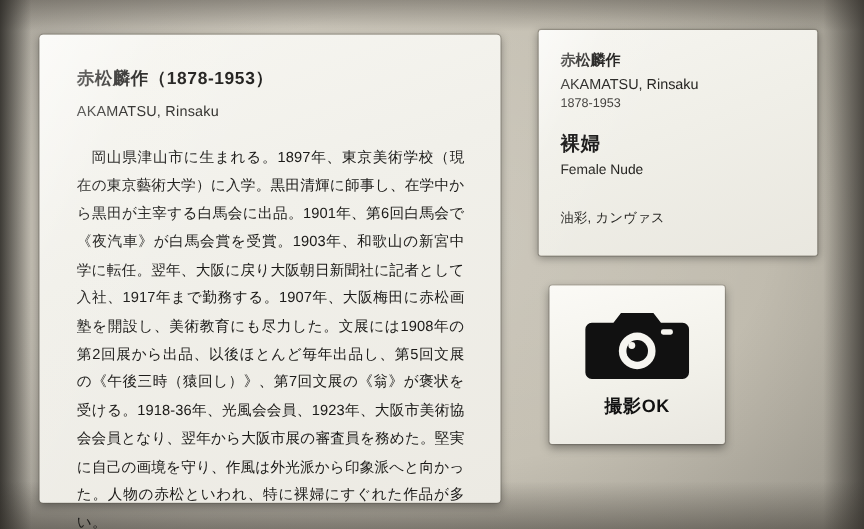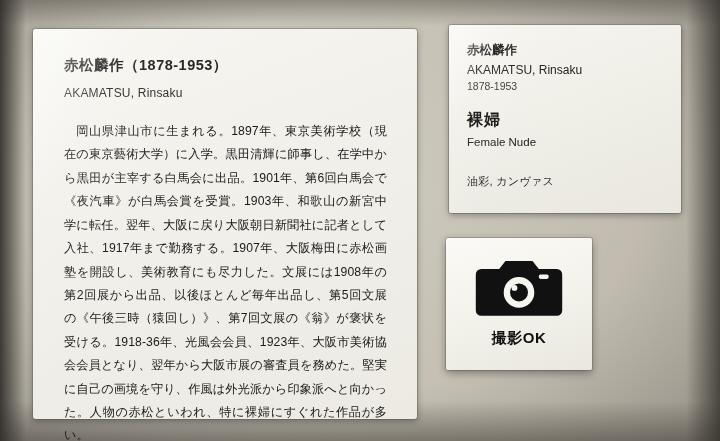--- a/index.html
+++ b/index.html
@@ -151,21 +151,21 @@
   .w-medium {
     font-size: 11px;
     color: #2b2a27;
     margin: 0;
     letter-spacing: 0.3px;
   }
 
   
   #photo-sign {
     position: absolute;
-    left: 446px;
+    left: 458px;
     top: 238px;
     width: 146px;
     height: 132px;
     border-radius: 2px;
     background: linear-gradient(165deg, #fbfaf6 0%, #f2f1ea 55%, #e9e7e0 100%);
     box-shadow: 0 3px 8px rgba(0,0,0,0.38), 0 0 0 1px rgba(120,116,105,0.4);
   }
   #photo-sign .inner {
     position: absolute;
     inset: 0;

